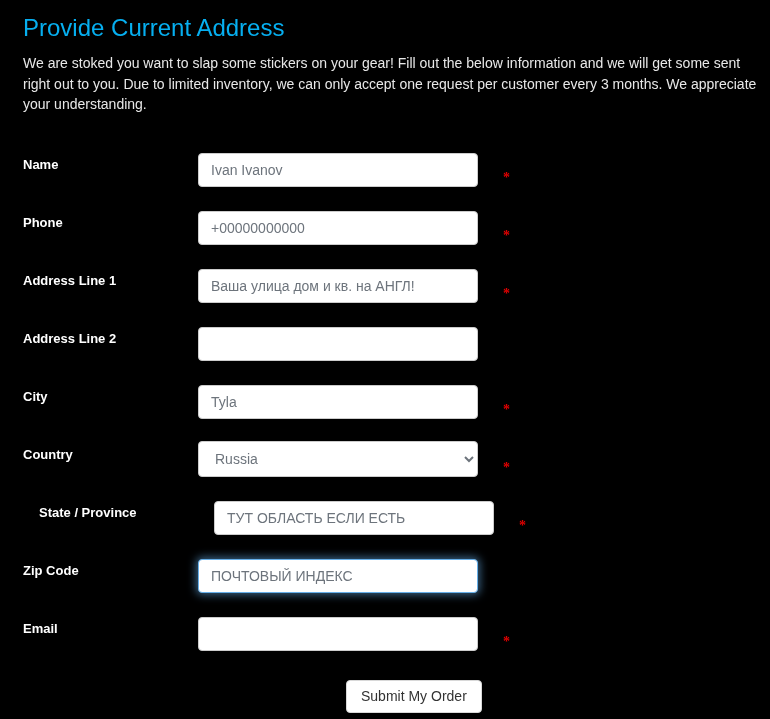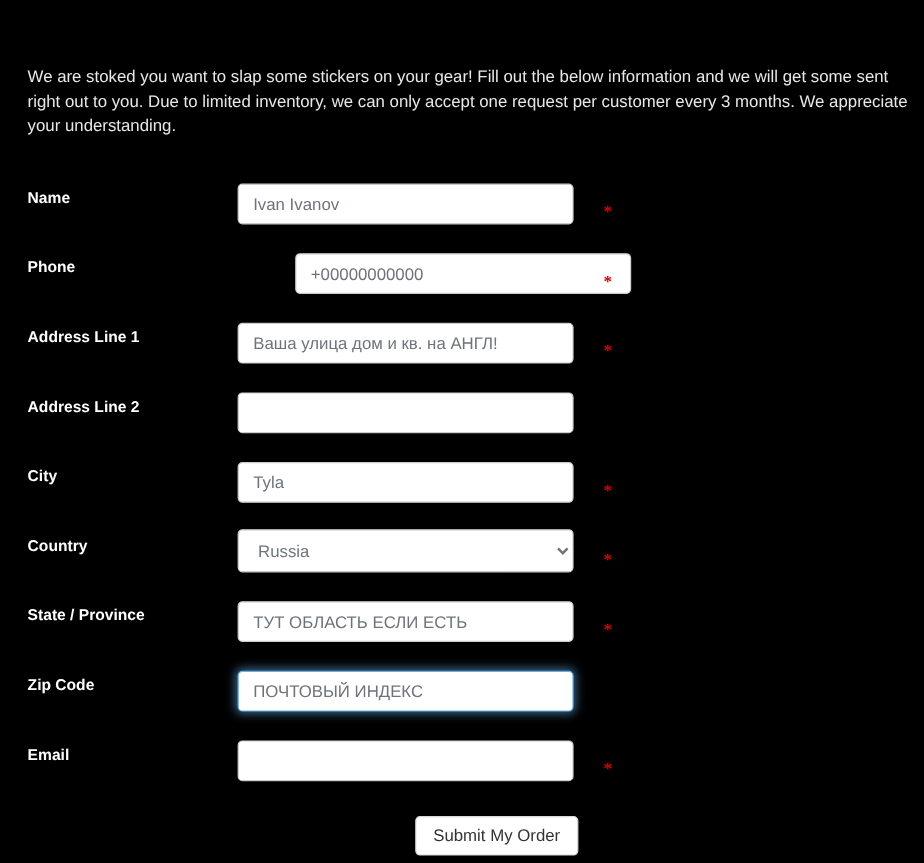--- a/index.html
+++ b/index.html
@@ -147,34 +147,35 @@
     border-radius: 4px;
     cursor: pointer;
     white-space: nowrap;
   }
 </style>
 </head>
 <body>
 
 <div class="page">
 
+  <div class="page-title">Provide Current Address</div>
 
   <div class="intro">We are stoked you want to slap some stickers on your gear! Fill out the below information and we will get some sent right out to you. Due to limited inventory, we can only accept one request per customer every 3 months. We appreciate your understanding.</div>
 
   <div class="form" id="form-root">
       <div class="row" style="height: 58px;">
         <div class="field-label" style="top: 12px;">Name</div>
         <div class="control-wrap" style="top: 8px;">
           <input type="text" class="text-input" placeholder="Ivan Ivanov" value="Ivan Ivanov" style="">
         </div>
         <div class="req-star" style="top: 26px;">*</div>
       </div>
       <div class="row" style="height: 58px;">
         <div class="field-label" style="top: 12px;">Phone</div>
-        <div class="control-wrap" style="top: 8px; margin-left: 48px;">
+        <div class="control-wrap" style="top: 8px;">
           <input type="text" class="text-input" placeholder="+00000000000" value="+00000000000" style="">
         </div>
         <div class="req-star" style="top: 26px;">*</div>
       </div>
       <div class="row" style="height: 58px;">
         <div class="field-label" style="top: 12px;">Address Line 1</div>
         <div class="control-wrap" style="top: 8px;">
           <input type="text" class="text-input" placeholder="Ваша улица дом и кв. на АНГЛ!" value="Ваша улица дом и кв. на АНГЛ!" style="">
         </div>
         <div class="req-star" style="top: 26px;">*</div>
@@ -192,21 +193,21 @@
         </div>
         <div class="req-star" style="top: 26px;">*</div>
       </div>
       <div class="row" style="height: 58px;">
         <div class="field-label" style="top: 12px;">Country</div>
         <div class="control-wrap" style="top: 6px;">
           <select class="select-input"><option>Russia</option></select>
         </div>
         <div class="req-star" style="top: 26px;">*</div>
       </div>
-      <div class="row" style="height: 58px;">
+      <div class="row" style="height: 58px; margin-left: 16px;">
         <div class="field-label" style="top: 12px;">State / Province</div>
         <div class="control-wrap" style="top: 8px;">
           <input type="text" class="text-input" placeholder="ТУТ ОБЛАСТЬ ЕСЛИ ЕСТЬ" value="ТУТ ОБЛАСТЬ ЕСЛИ ЕСТЬ" style="">
         </div>
         <div class="req-star" style="top: 26px;">*</div>
       </div>
       <div class="row" style="height: 58px;">
         <div class="field-label" style="top: 12px;">Zip Code</div>
         <div class="control-wrap" style="top: 8px;">
           <input type="text" class="text-input focused" placeholder="ПОЧТОВЫЙ ИНДЕКС" value="ПОЧТОВЫЙ ИНДЕКС" style="">

